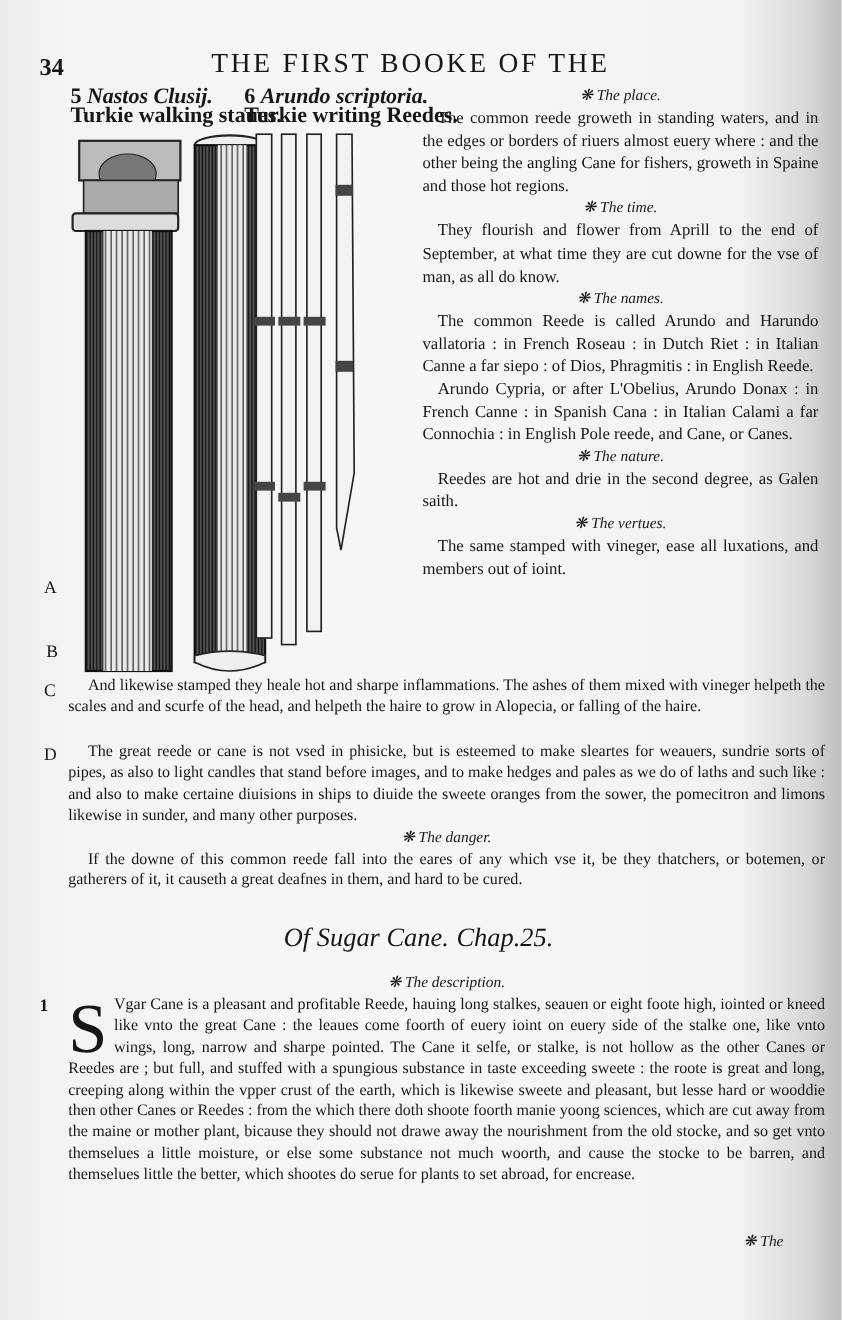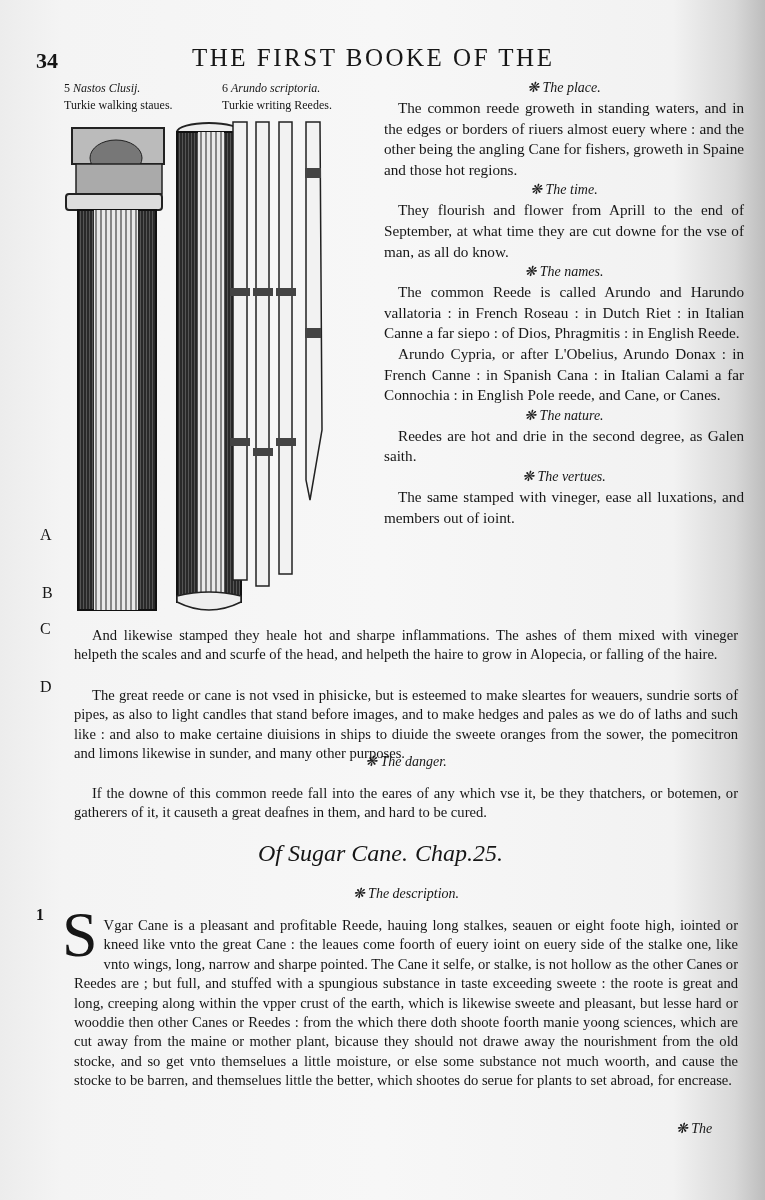--- a/index.html
+++ b/index.html
@@ -5,27 +5,27 @@
   html, body { margin:0; padding:0; }
   body {
     width:765px; height:1200px; overflow:hidden; position:relative;
     background: linear-gradient(to right, #ececec 0%, #f4f4f4 8%, #f7f7f7 50%, #f2f2f2 88%, #d8d8d8 96%, #bdbdbd 100%);
     font-family: "Liberation Serif", "DejaVu Serif", serif;
     color:#161616;
   }
   .abs { position:absolute; }
   .page-num { left:36px; top:48px; font-size:22px; font-weight:bold; }
   .running-head { left:192px; top:44px; font-size:25px; letter-spacing:2.5px; }
-  .fig-caption { font-size:12px; line-height:17px; }
+  .fig-caption { font-size:20px; line-height:17px;font-weight:bold; }
   .fig-caption i { font-style:italic; }
   .col { left:384px; width:360px; font-size:15.2px; line-height:20.6px; text-align:justify; }
   .col p { margin:0; text-indent:14px; }
   .head { text-align:center; font-style:italic; font-size:14px; line-height:20px; }
   .full { left:62px; width:688px; font-size:14.6px; line-height:19.4px; text-align:justify; }
-  .full p { margin:12px; }
+  .full p { margin:0; }
   .full p.ind { text-indent:18px; }
   .margin-letter { font-size:16px; }
   .chapter { left:258px; top:840px; font-size:24px; font-style:italic; }
   .chapter span + span { margin-left:7px; }
   .dropcap { float:left; font-size:64px; line-height:54px; margin:4px 6px 0 0; }
   .fig { left:60px; top:118px; }
 </style>
 </head>
 <body>
 

